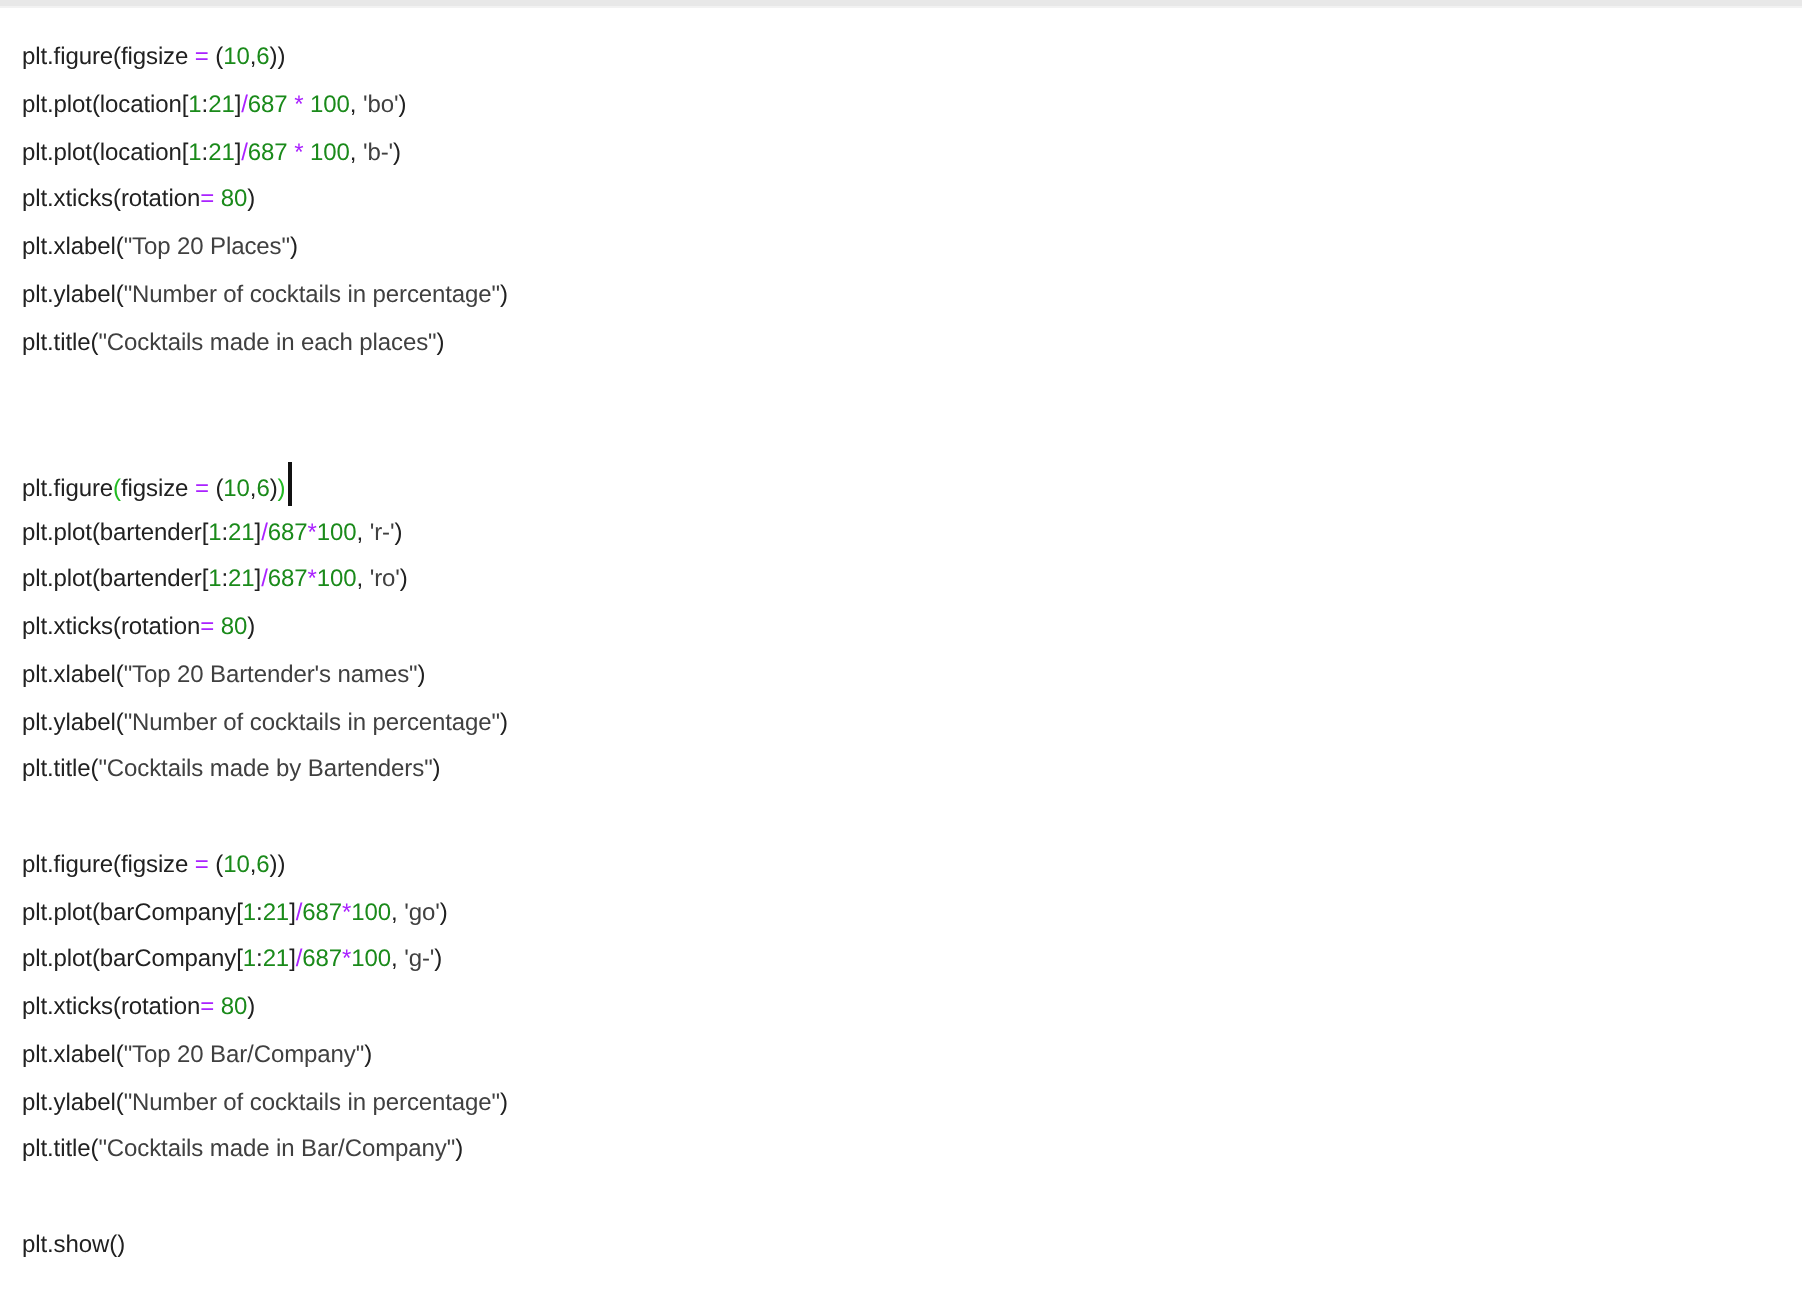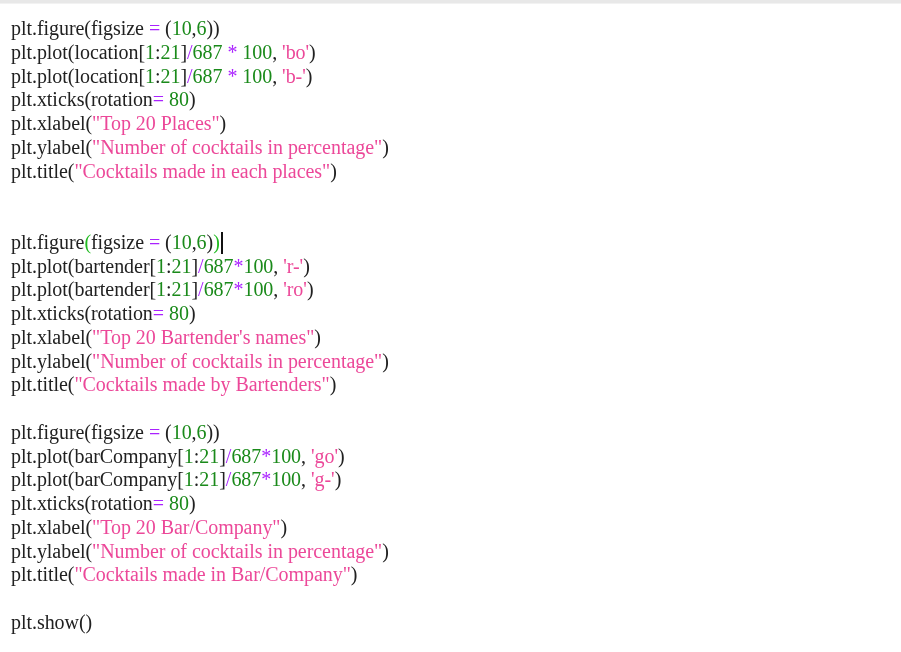--- a/index.html
+++ b/index.html
@@ -1,22 +1,22 @@
 <!DOCTYPE html>
 <html><head>
 <meta charset="utf-8">
 <style>
   html, body { margin:0; padding:0; background:#ffffff; }
   body { width:901px; height:652px; overflow:hidden; position:relative; }
   .topbar { position:absolute; left:0; top:0; width:901px; height:3px; background:#e8e8e8; border-bottom:1px solid #f2f2f2; }
-  .editor { position:absolute; left:11px; top:17px; font-family:Liberation Serif, serif; font-size:20px; line-height:23.75px; color:#212121; white-space:pre; letter-spacing:-0.05px; }
+  .editor { position:absolute; left:11px; top:17px; font-family:Liberation Sans, sans-serif; font-size:12px; line-height:23.75px; color:#212121; white-space:pre; letter-spacing:-0.05px; }
   .line { height:23.75px; }
   .num { color:#1a8a1a; }
   .op { color:#aa22ff; }
-  .str { color:#ec4899; }
+  .str { color:#404040; }
   .match { color:#22bb22; }
   .cursor { display:inline-block; width:2px; height:22px; background:#111; vertical-align:-5px; margin-left:1px; }
 </style>
 </head>
 <body>
 
 <div class="topbar"></div>
 <div class="editor" id="editor"><div class="line"><span>plt.figure(figsize </span><span class="op">=</span><span> (</span><span class="num">10</span><span>,</span><span class="num">6</span><span>))</span></div><div class="line"><span>plt.plot(location[</span><span class="num">1</span><span>:</span><span class="num">21</span><span>]</span><span class="op">/</span><span class="num">687</span><span> </span><span class="op">*</span><span> </span><span class="num">100</span><span>, </span><span class="str">'bo'</span><span>)</span></div><div class="line"><span>plt.plot(location[</span><span class="num">1</span><span>:</span><span class="num">21</span><span>]</span><span class="op">/</span><span class="num">687</span><span> </span><span class="op">*</span><span> </span><span class="num">100</span><span>, </span><span class="str">'b-'</span><span>)</span></div><div class="line"><span>plt.xticks(rotation</span><span class="op">=</span><span> </span><span class="num">80</span><span>)</span></div><div class="line"><span>plt.xlabel(</span><span class="str">"Top 20 Places"</span><span>)</span></div><div class="line"><span>plt.ylabel(</span><span class="str">"Number of cocktails in percentage"</span><span>)</span></div><div class="line"><span>plt.title(</span><span class="str">"Cocktails made in each places"</span><span>)</span></div><div class="line">&nbsp;</div><div class="line">&nbsp;</div><div class="line"><span>plt.figure</span><span class="match">(</span><span>figsize </span><span class="op">=</span><span> (</span><span class="num">10</span><span>,</span><span class="num">6</span><span>)</span><span class="match">)</span><span class="cursor"></span></div><div class="line"><span>plt.plot(bartender[</span><span class="num">1</span><span>:</span><span class="num">21</span><span>]</span><span class="op">/</span><span class="num">687</span><span class="op">*</span><span class="num">100</span><span>, </span><span class="str">'r-'</span><span>)</span></div><div class="line"><span>plt.plot(bartender[</span><span class="num">1</span><span>:</span><span class="num">21</span><span>]</span><span class="op">/</span><span class="num">687</span><span class="op">*</span><span class="num">100</span><span>, </span><span class="str">'ro'</span><span>)</span></div><div class="line"><span>plt.xticks(rotation</span><span class="op">=</span><span> </span><span class="num">80</span><span>)</span></div><div class="line"><span>plt.xlabel(</span><span class="str">"Top 20 Bartender's names"</span><span>)</span></div><div class="line"><span>plt.ylabel(</span><span class="str">"Number of cocktails in percentage"</span><span>)</span></div><div class="line"><span>plt.title(</span><span class="str">"Cocktails made by Bartenders"</span><span>)</span></div><div class="line">&nbsp;</div><div class="line"><span>plt.figure(figsize </span><span class="op">=</span><span> (</span><span class="num">10</span><span>,</span><span class="num">6</span><span>))</span></div><div class="line"><span>plt.plot(barCompany[</span><span class="num">1</span><span>:</span><span class="num">21</span><span>]</span><span class="op">/</span><span class="num">687</span><span class="op">*</span><span class="num">100</span><span>, </span><span class="str">'go'</span><span>)</span></div><div class="line"><span>plt.plot(barCompany[</span><span class="num">1</span><span>:</span><span class="num">21</span><span>]</span><span class="op">/</span><span class="num">687</span><span class="op">*</span><span class="num">100</span><span>, </span><span class="str">'g-'</span><span>)</span></div><div class="line"><span>plt.xticks(rotation</span><span class="op">=</span><span> </span><span class="num">80</span><span>)</span></div><div class="line"><span>plt.xlabel(</span><span class="str">"Top 20 Bar/Company"</span><span>)</span></div><div class="line"><span>plt.ylabel(</span><span class="str">"Number of cocktails in percentage"</span><span>)</span></div><div class="line"><span>plt.title(</span><span class="str">"Cocktails made in Bar/Company"</span><span>)</span></div><div class="line">&nbsp;</div><div class="line"><span>plt.show()</span></div></div>
 
 </body></html>

